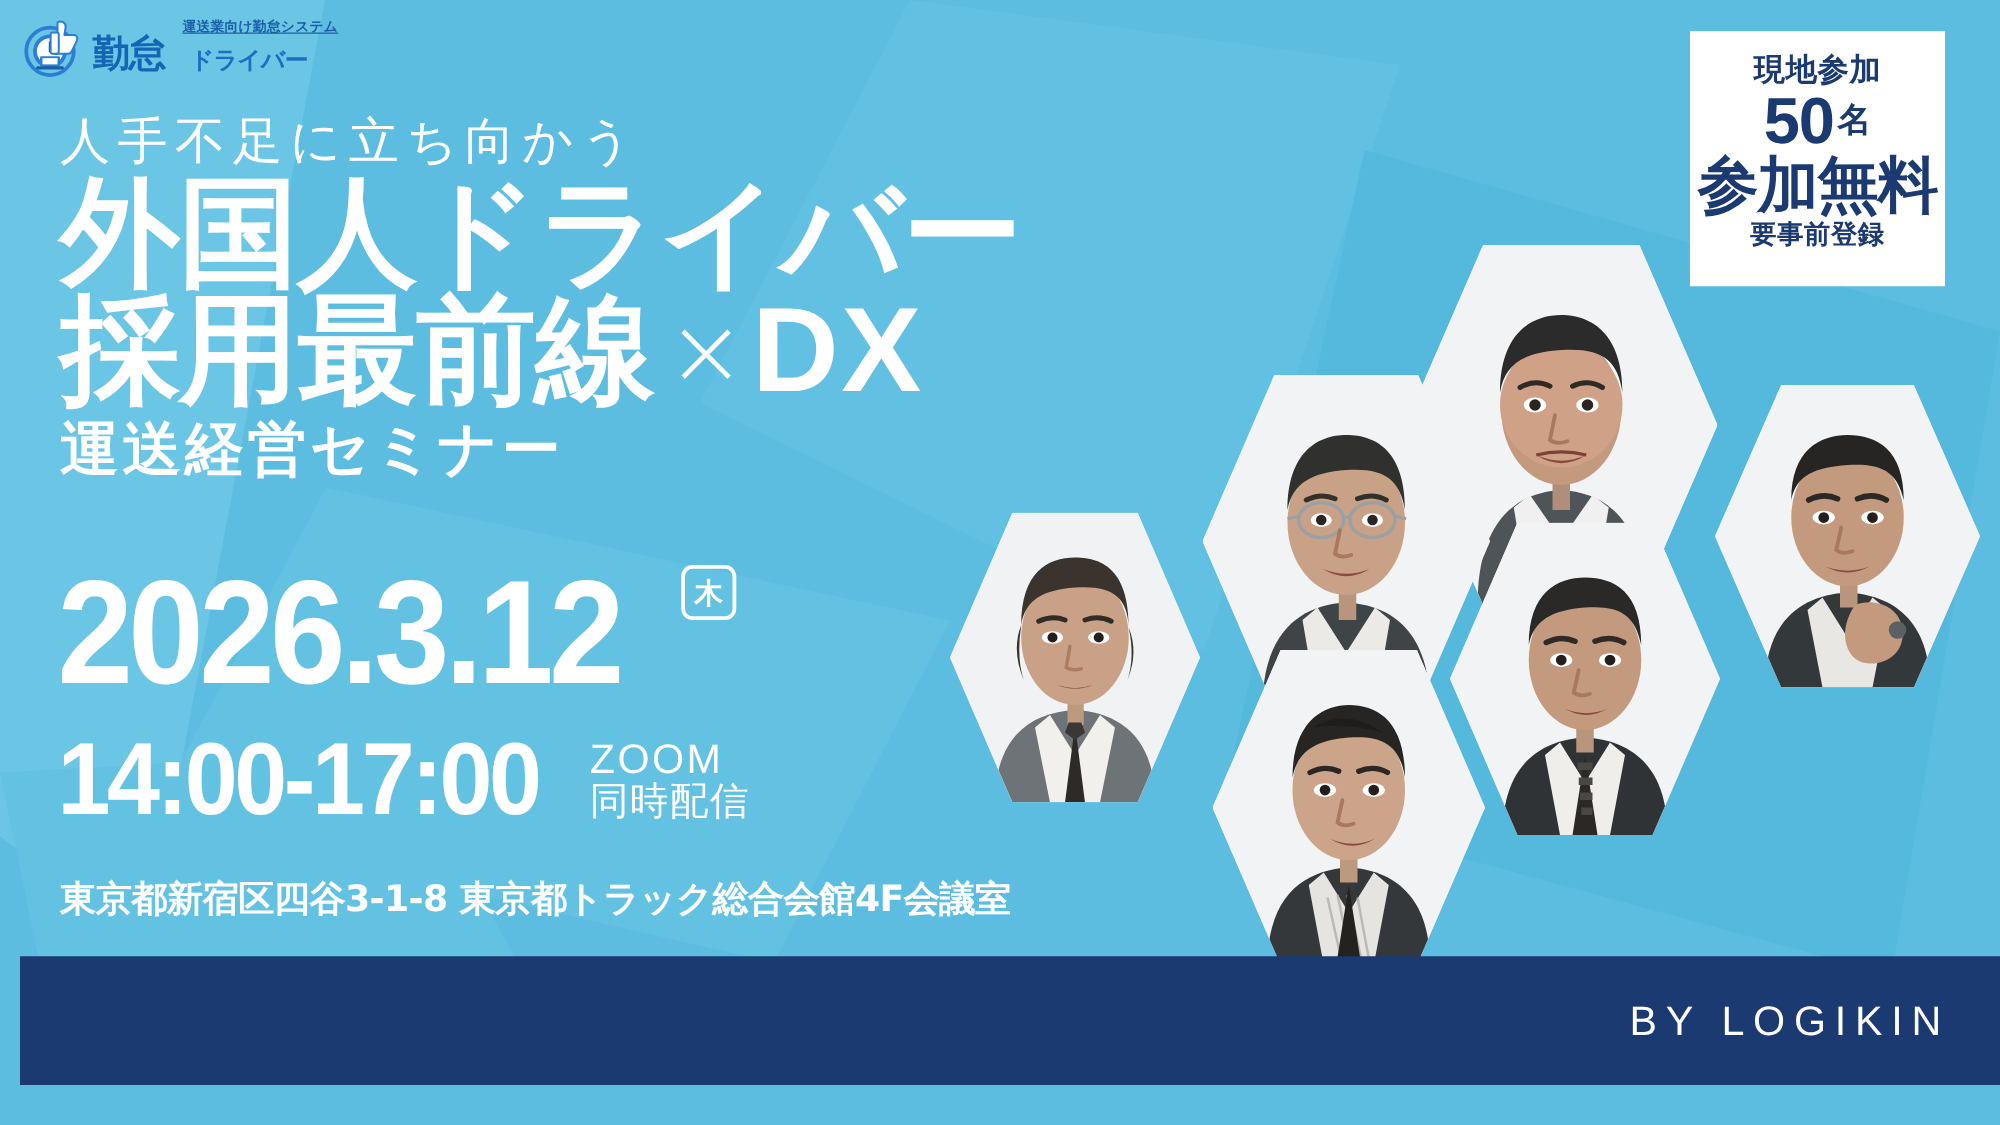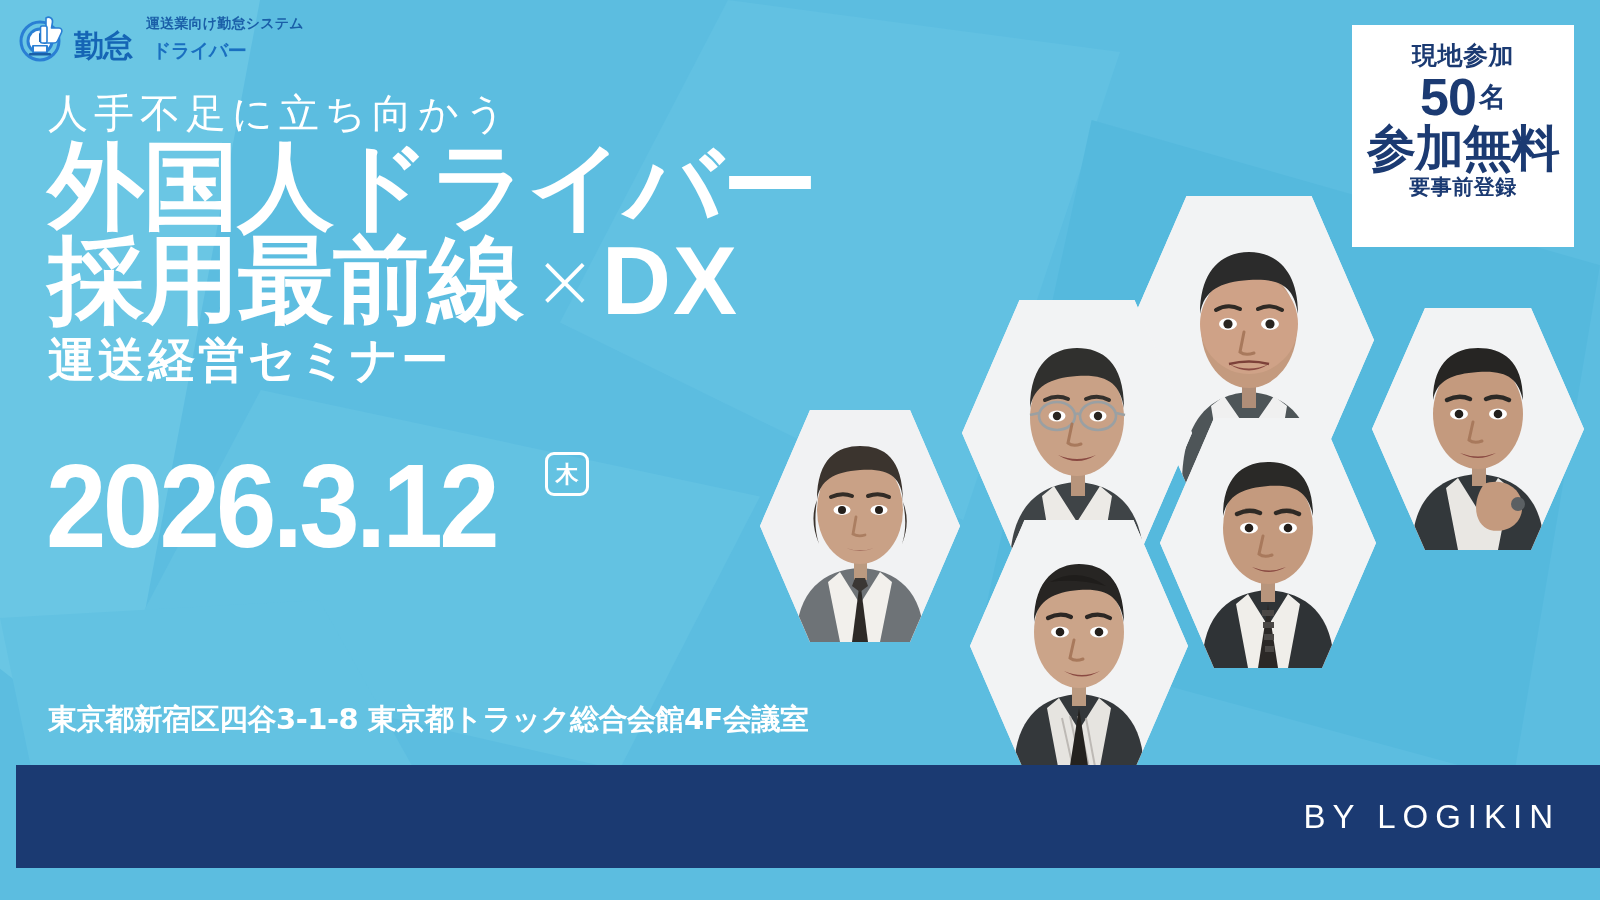--- a/index.html
+++ b/index.html
@@ -34,22 +34,22 @@
             clip-path:polygon(18% 0, 100% 22%, 86% 100%, 0 78%); }
   .poly-e { top:600px; left:0px; width:420px; height:180px;
             background:#63c2e2;
             clip-path:polygon(0 10%, 76% 0, 100% 100%, 8% 100%); }
 
   
   #logo { position:absolute; top:12px; left:16px; display:flex; align-items:center; gap:6px; }
   .logo-mark { width:52px; height:52px; position:relative; flex:0 0 auto; }
   .logo-text-wrap { display:flex; flex-direction:column; justify-content:center; line-height:1; }
   .logo-tagline {
-    font-size:14px; color:#1a5fa8; letter-spacing:.2px;
-    font-weight:700; margin-left:72px; margin-bottom:1px; white-space:nowrap;
+    font-size:11px; color:#1a5fa8; letter-spacing:.2px;
+    font-weight:700; margin-left:72px; margin-bottom:1px; white-space:nowrap;text-decoration:underline;
   }
   .logo-main { display:flex; align-items:flex-end;gap:18px; }
   .logo-kanji {
     font-size:30px; font-weight:900; color:#1565b5; letter-spacing:-1px;
     line-height:1; font-family:"DejaVu Sans",sans-serif;
   }
   .logo-kana {
     font-size:19px; font-weight:900; color:#1a6fc0; letter-spacing:-0.5px;
     line-height:1; margin-left:2px; padding-bottom:1px;
     font-family:"DejaVu Sans",sans-serif;
@@ -106,21 +106,21 @@
   
   #address {
     position:absolute; top:700px; left:48px; color:#fff;
     font-size:29px; font-weight:700; letter-spacing:-0.5px;
     font-family:"DejaVu Sans",sans-serif; white-space:nowrap;
   }
 
   
   #badge {
     position:absolute; top:25px; left:1352px;
-    width:222px; height:190px;
+    width:204px; height:190px;
     display:flex; flex-direction:column; align-items:center; justify-content:center;
     color:#1b3a72; text-align:center; line-height:1;
   }
   .badge-star {
     position:absolute; inset:0; background:#fff;
   }
   .badge-inner { position:relative; z-index:2; }
   .badge-l1 { font-size:25px; font-weight:700; letter-spacing:.5px;
               font-family:"DejaVu Sans",sans-serif; margin-bottom:3px; }
   .badge-l2 { display:flex; align-items:center; justify-content:center; margin:1px 0; }
@@ -343,20 +343,27 @@
       <span class="dx">DX</span>
     </div>
     <div class="subtitle">運送経営セミナー</div>
   </div>
 
   <div id="date-row">
     <span class="date-big">2026.3.12</span>
     <span class="day-chip">木</span>
   </div>
 
+  <div id="time-row">
+    <span class="time-big">14:00-17:00</span>
+    <span class="zoom-block">
+      <div class="zoom-line1">ZOOM</div>
+      <div class="zoom-line2">同時配信</div>
+    </span>
+  </div>
 
   <div id="address">東京都新宿区四谷3-1-8 東京都トラック総合会館4F会議室</div>
 
   <div id="badge">
     <svg class="badge-star" viewBox="0 0 200 200" preserveAspectRatio="none">
       <path fill="#ffffff" d="
         M100 2
         L115 12 L131 6 L142 19 L159 17 L165 33 L182 36 L182 53 L196 62 L190 78
         L199 93 L188 105 L193 122 L179 131 L179 148 L163 152 L157 168 L140 167
         L129 180 L114 173 L100 183 L86 173 L71 180 L60 167 L43 168 L37 152

